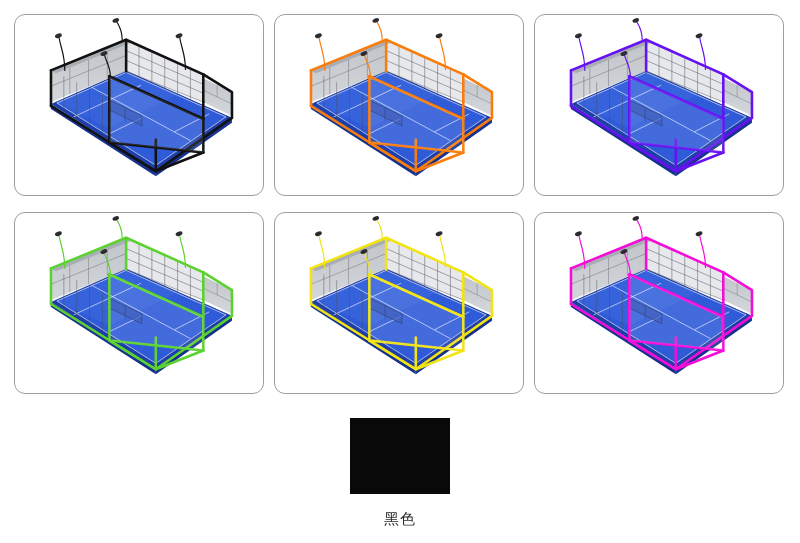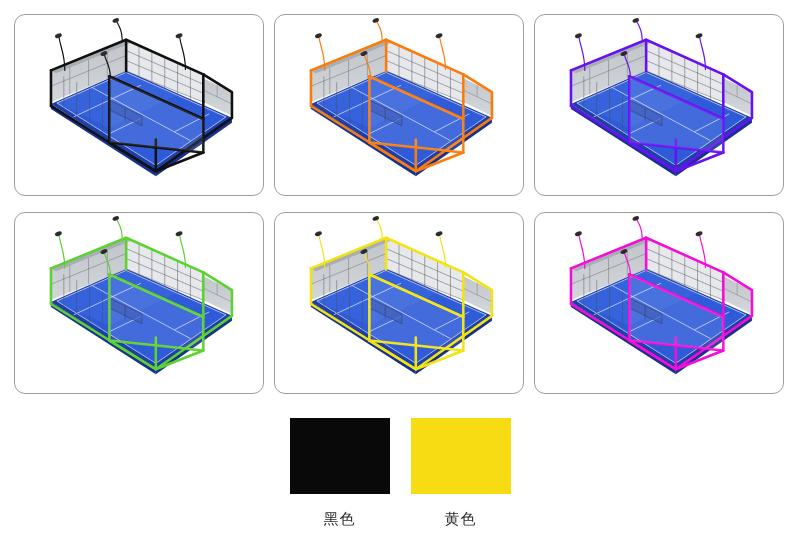--- a/index.html
+++ b/index.html
@@ -733,19 +733,15 @@
         </div>
     </div>
 
   </div>
 
   <div class="swatches">
     <div class="swatch-cell">
       <span class="chip" style="background: rgb(9, 9, 9);"></span>
       <span class="chip-label">黑色</span>
     </div>
-    <div class="swatch-cell">
-      <span class="chip" style="background: rgb(247, 219, 19);"></span>
-      <span class="chip-label">黄色</span>
-    </div>
   </div>
 
 </div>
 
 </body></html>

